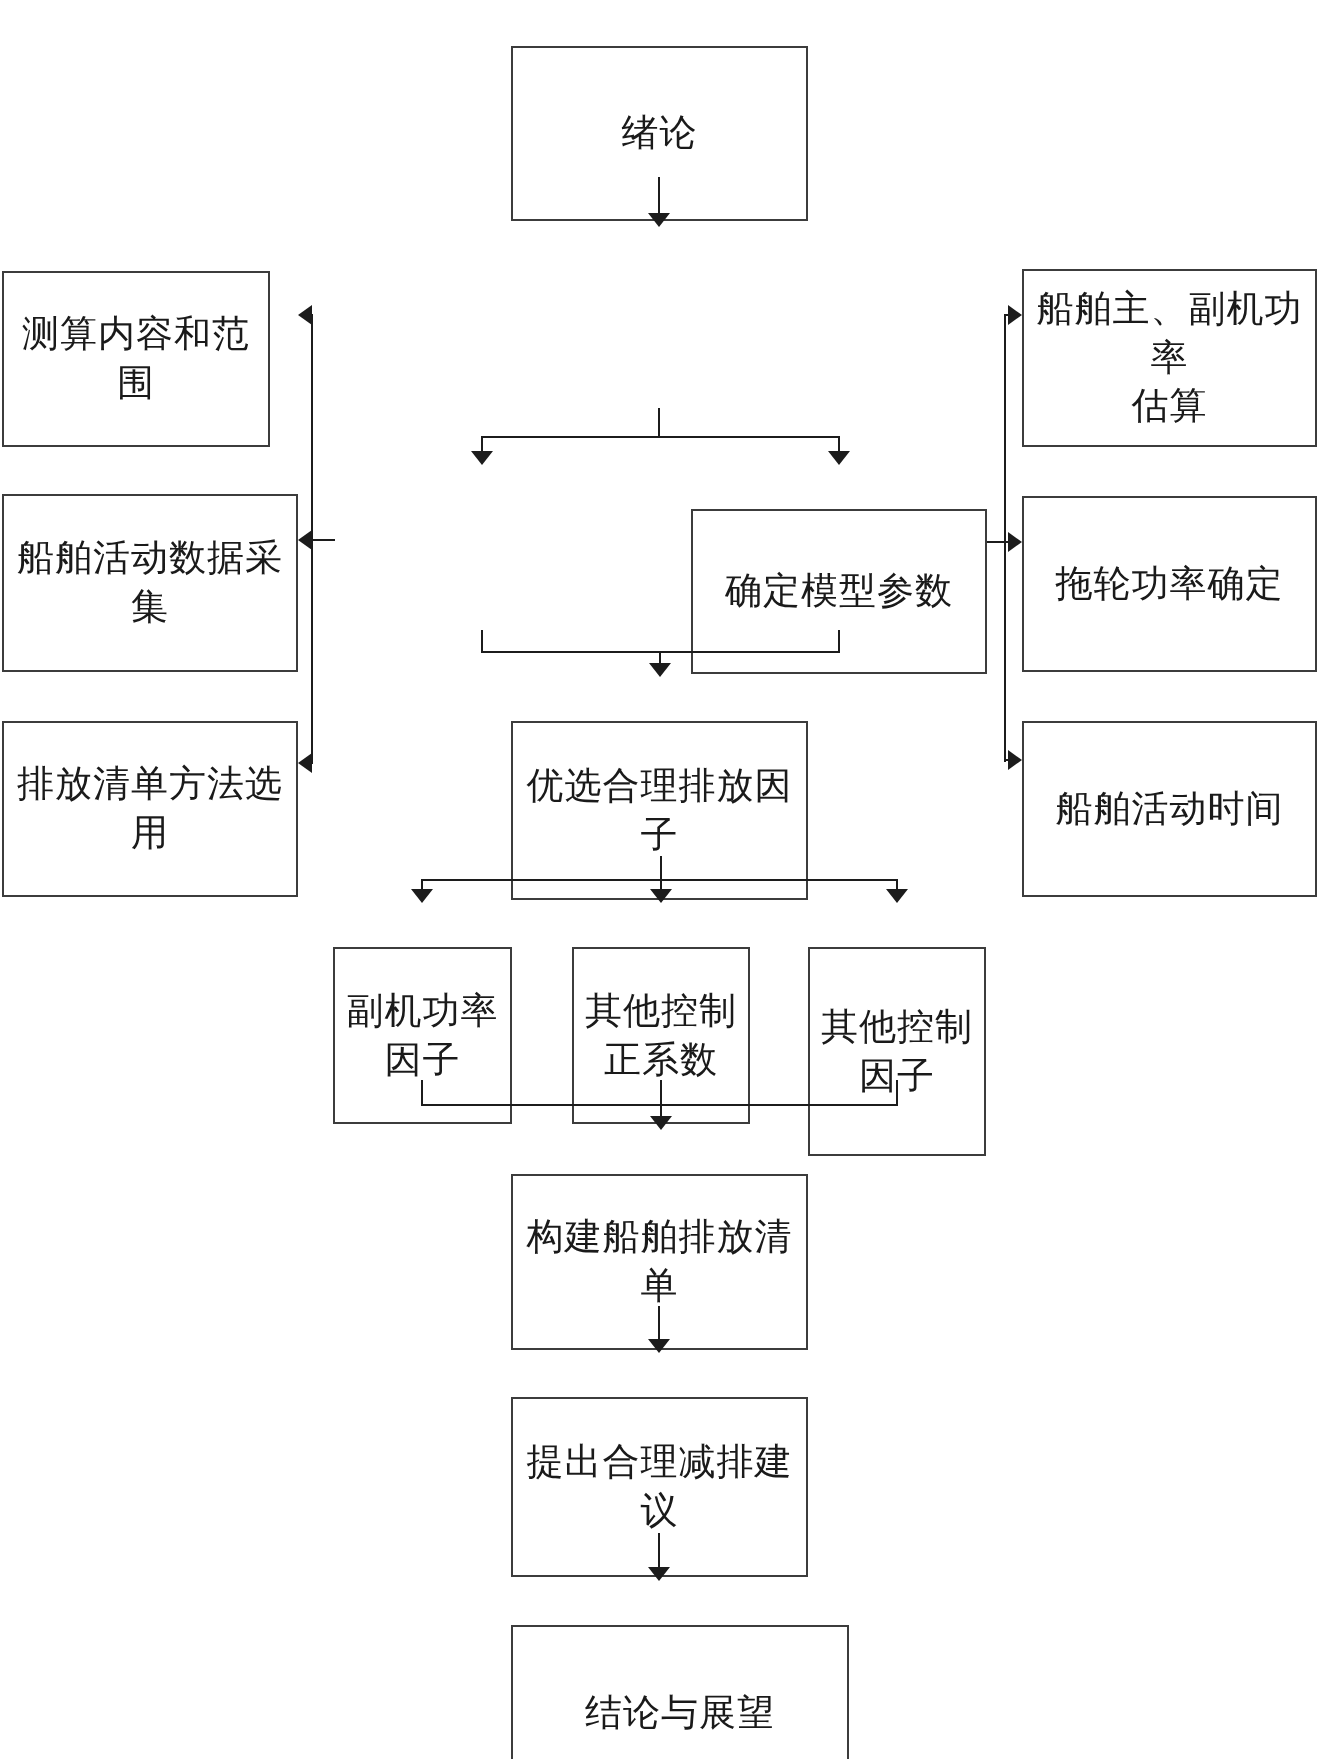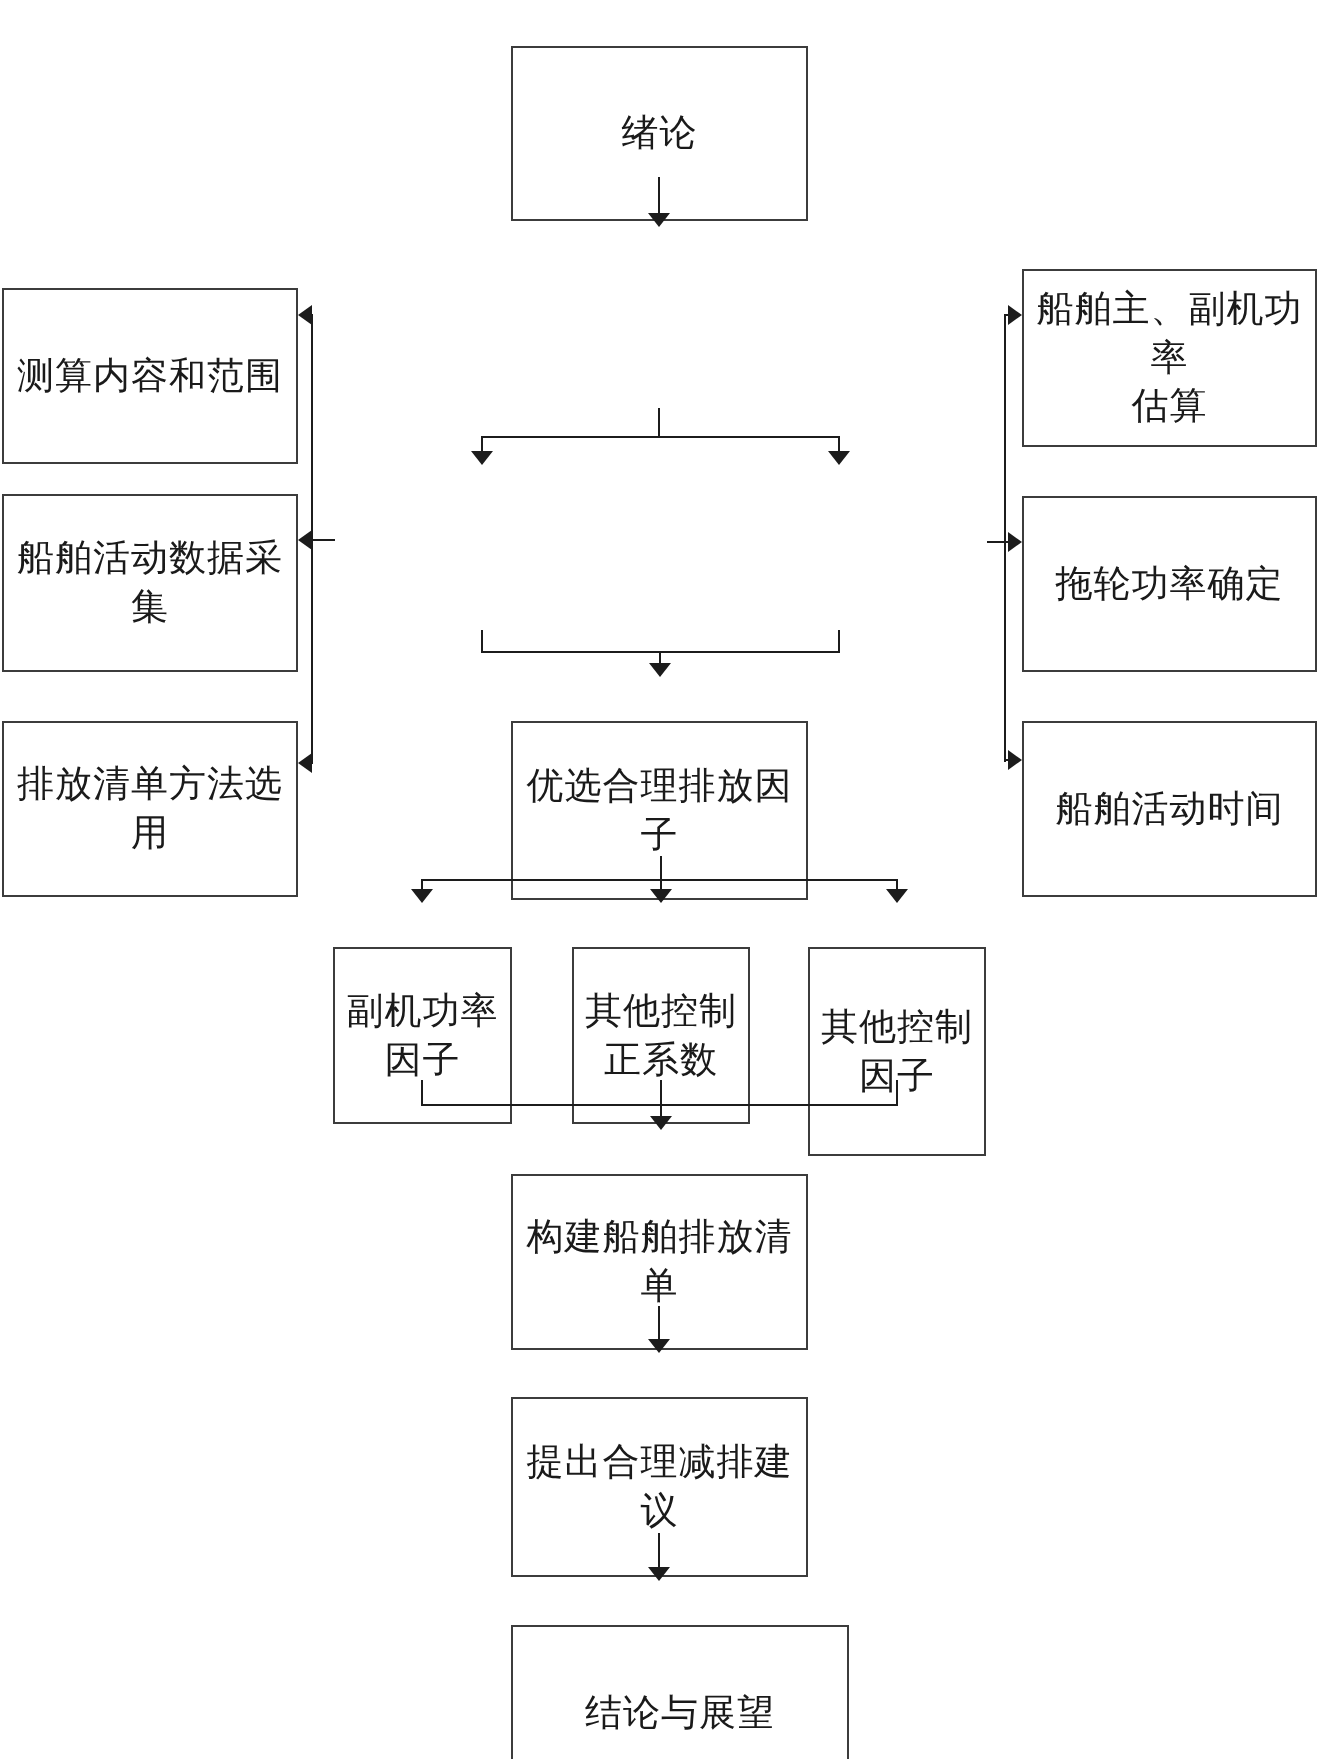--- a/index.html
+++ b/index.html
@@ -54,22 +54,25 @@
   <div class="node" style="left:511px;top:1130px;width:297px;height:176px;">
     <span class="lbl">构建船舶排放清单</span>
   </div>
   <div class="node" style="left:511px;top:1353px;width:297px;height:180px;">
     <span class="lbl">提出合理减排建议</span>
   </div>
   <div class="node" style="left:511px;top:1581px;width:338px;height:177px;">
     <span class="lbl">结论与展望</span>
   </div>
 
+  <div class="node" style="left:691px;top:465px;width:296px;height:165px;">
+    <span class="lbl">确定模型参数</span>
+  </div>
 
-  <div class="node" style="left:2px;top:244px;width:296px;height:176px;">
+  <div class="node" style="left:2px;top:227px;width:268px;height:176px;">
     <span class="lbl">测算内容和范围</span>
   </div>
   <div class="node" style="left:2px;top:450px;width:296px;height:178px;">
     <span class="lbl">船舶活动数据采集</span>
   </div>
   <div class="node" style="left:2px;top:677px;width:296px;height:176px;">
     <span class="lbl">排放清单方法选用</span>
   </div>
 
   <div class="node" style="left:1022px;top:225px;width:295px;height:178px;">

